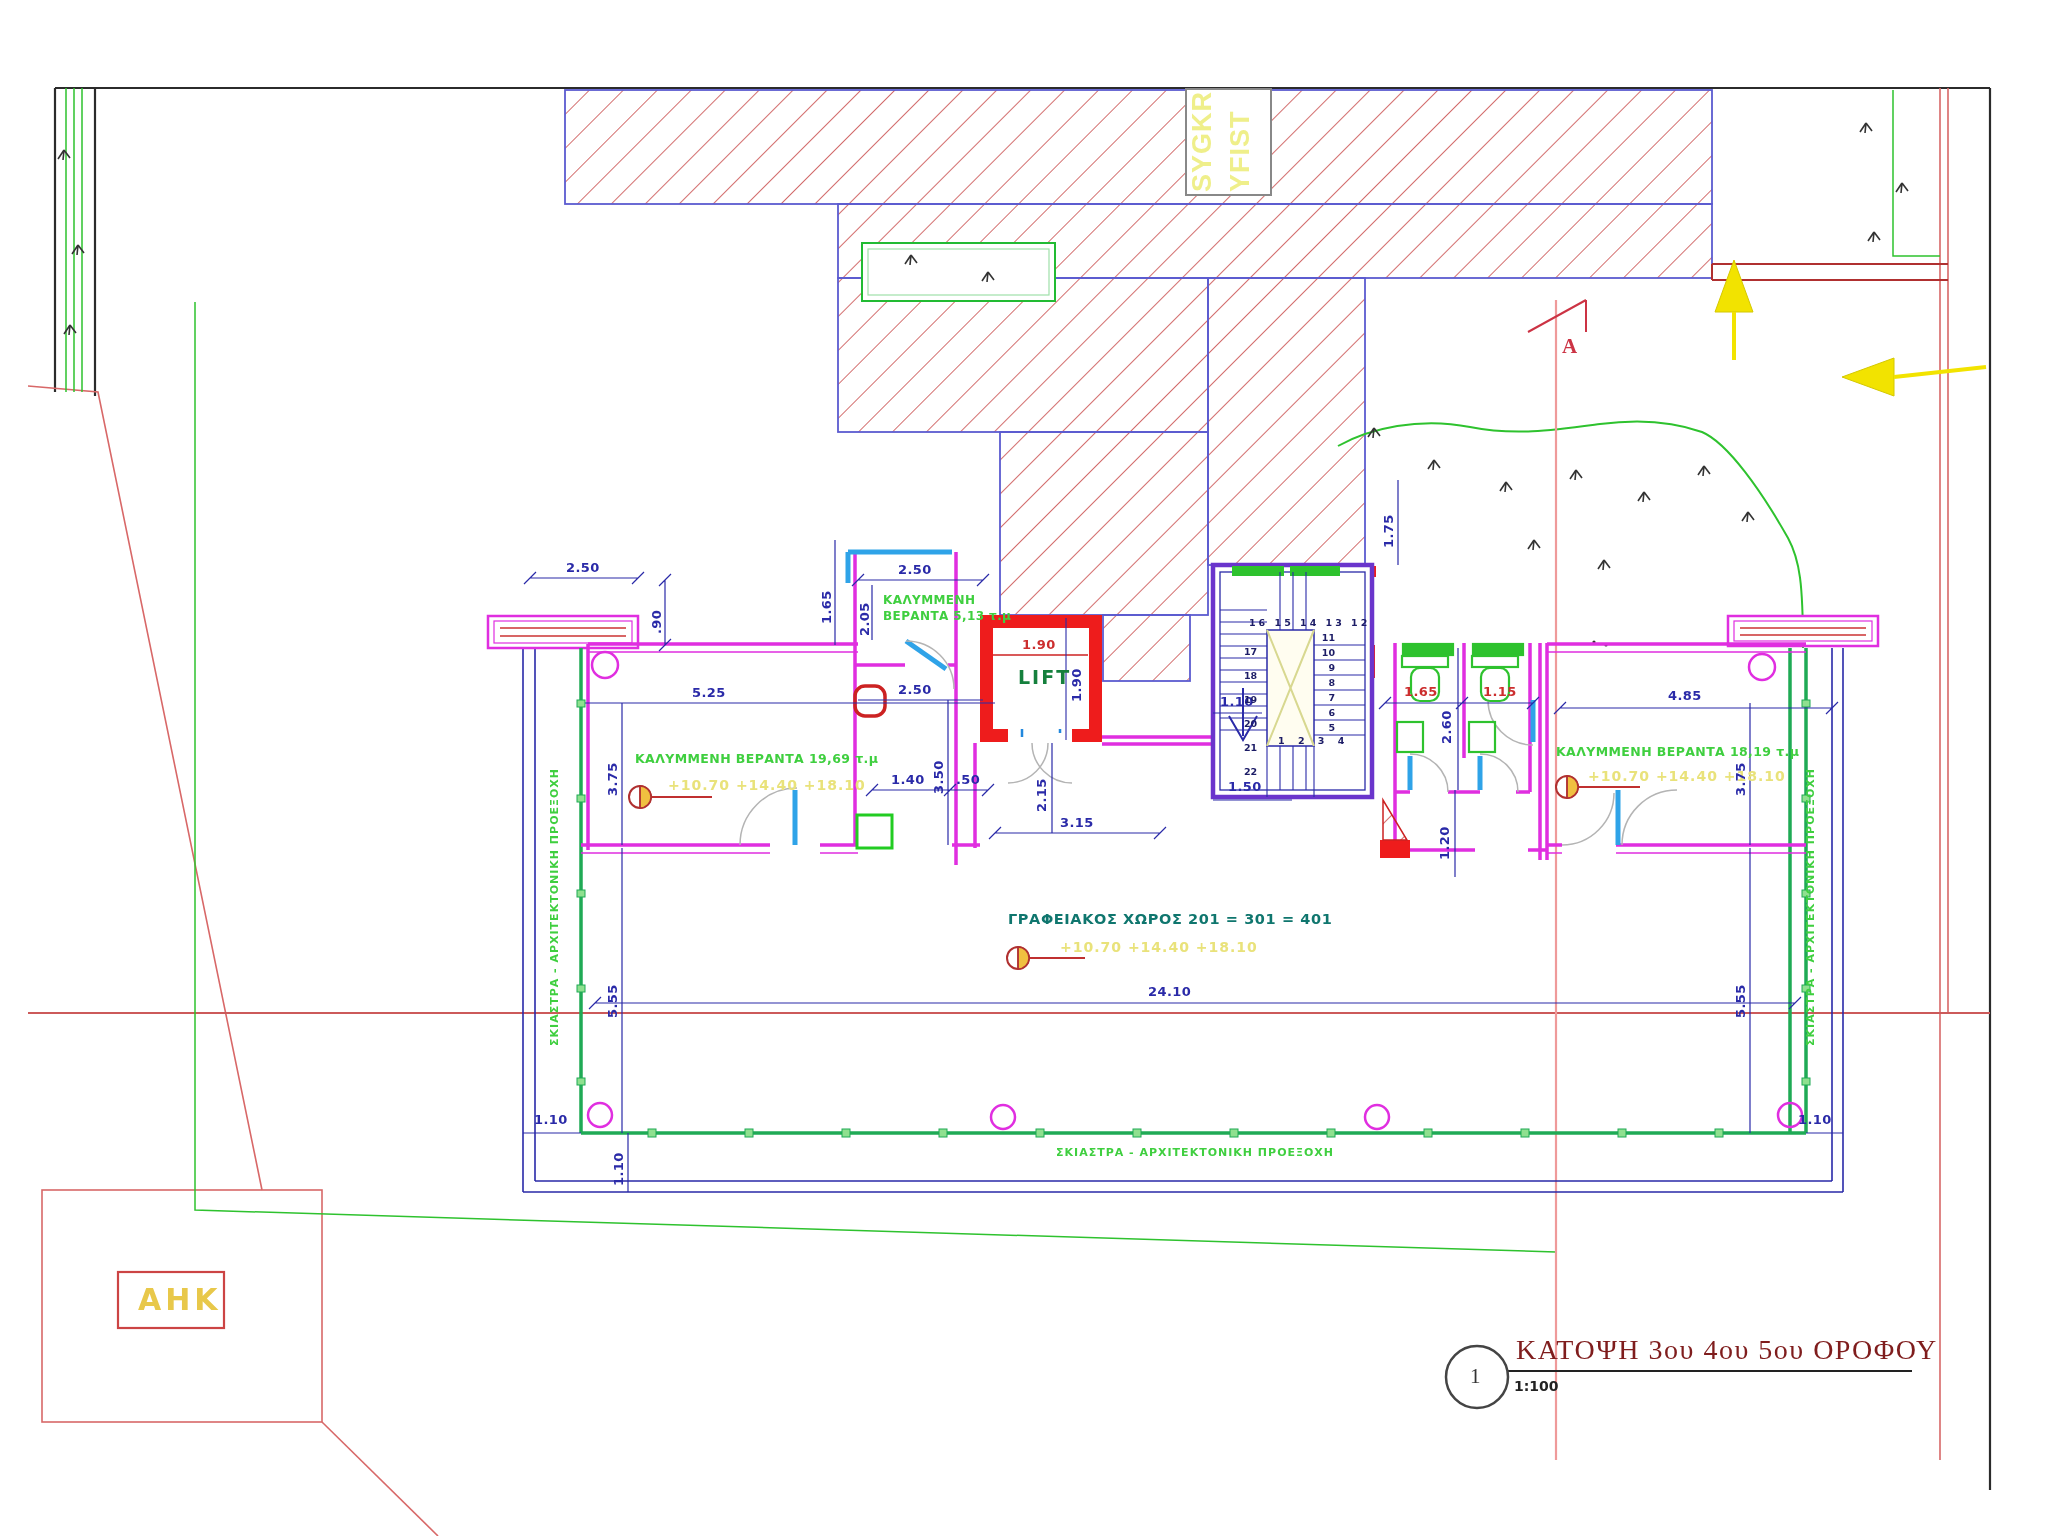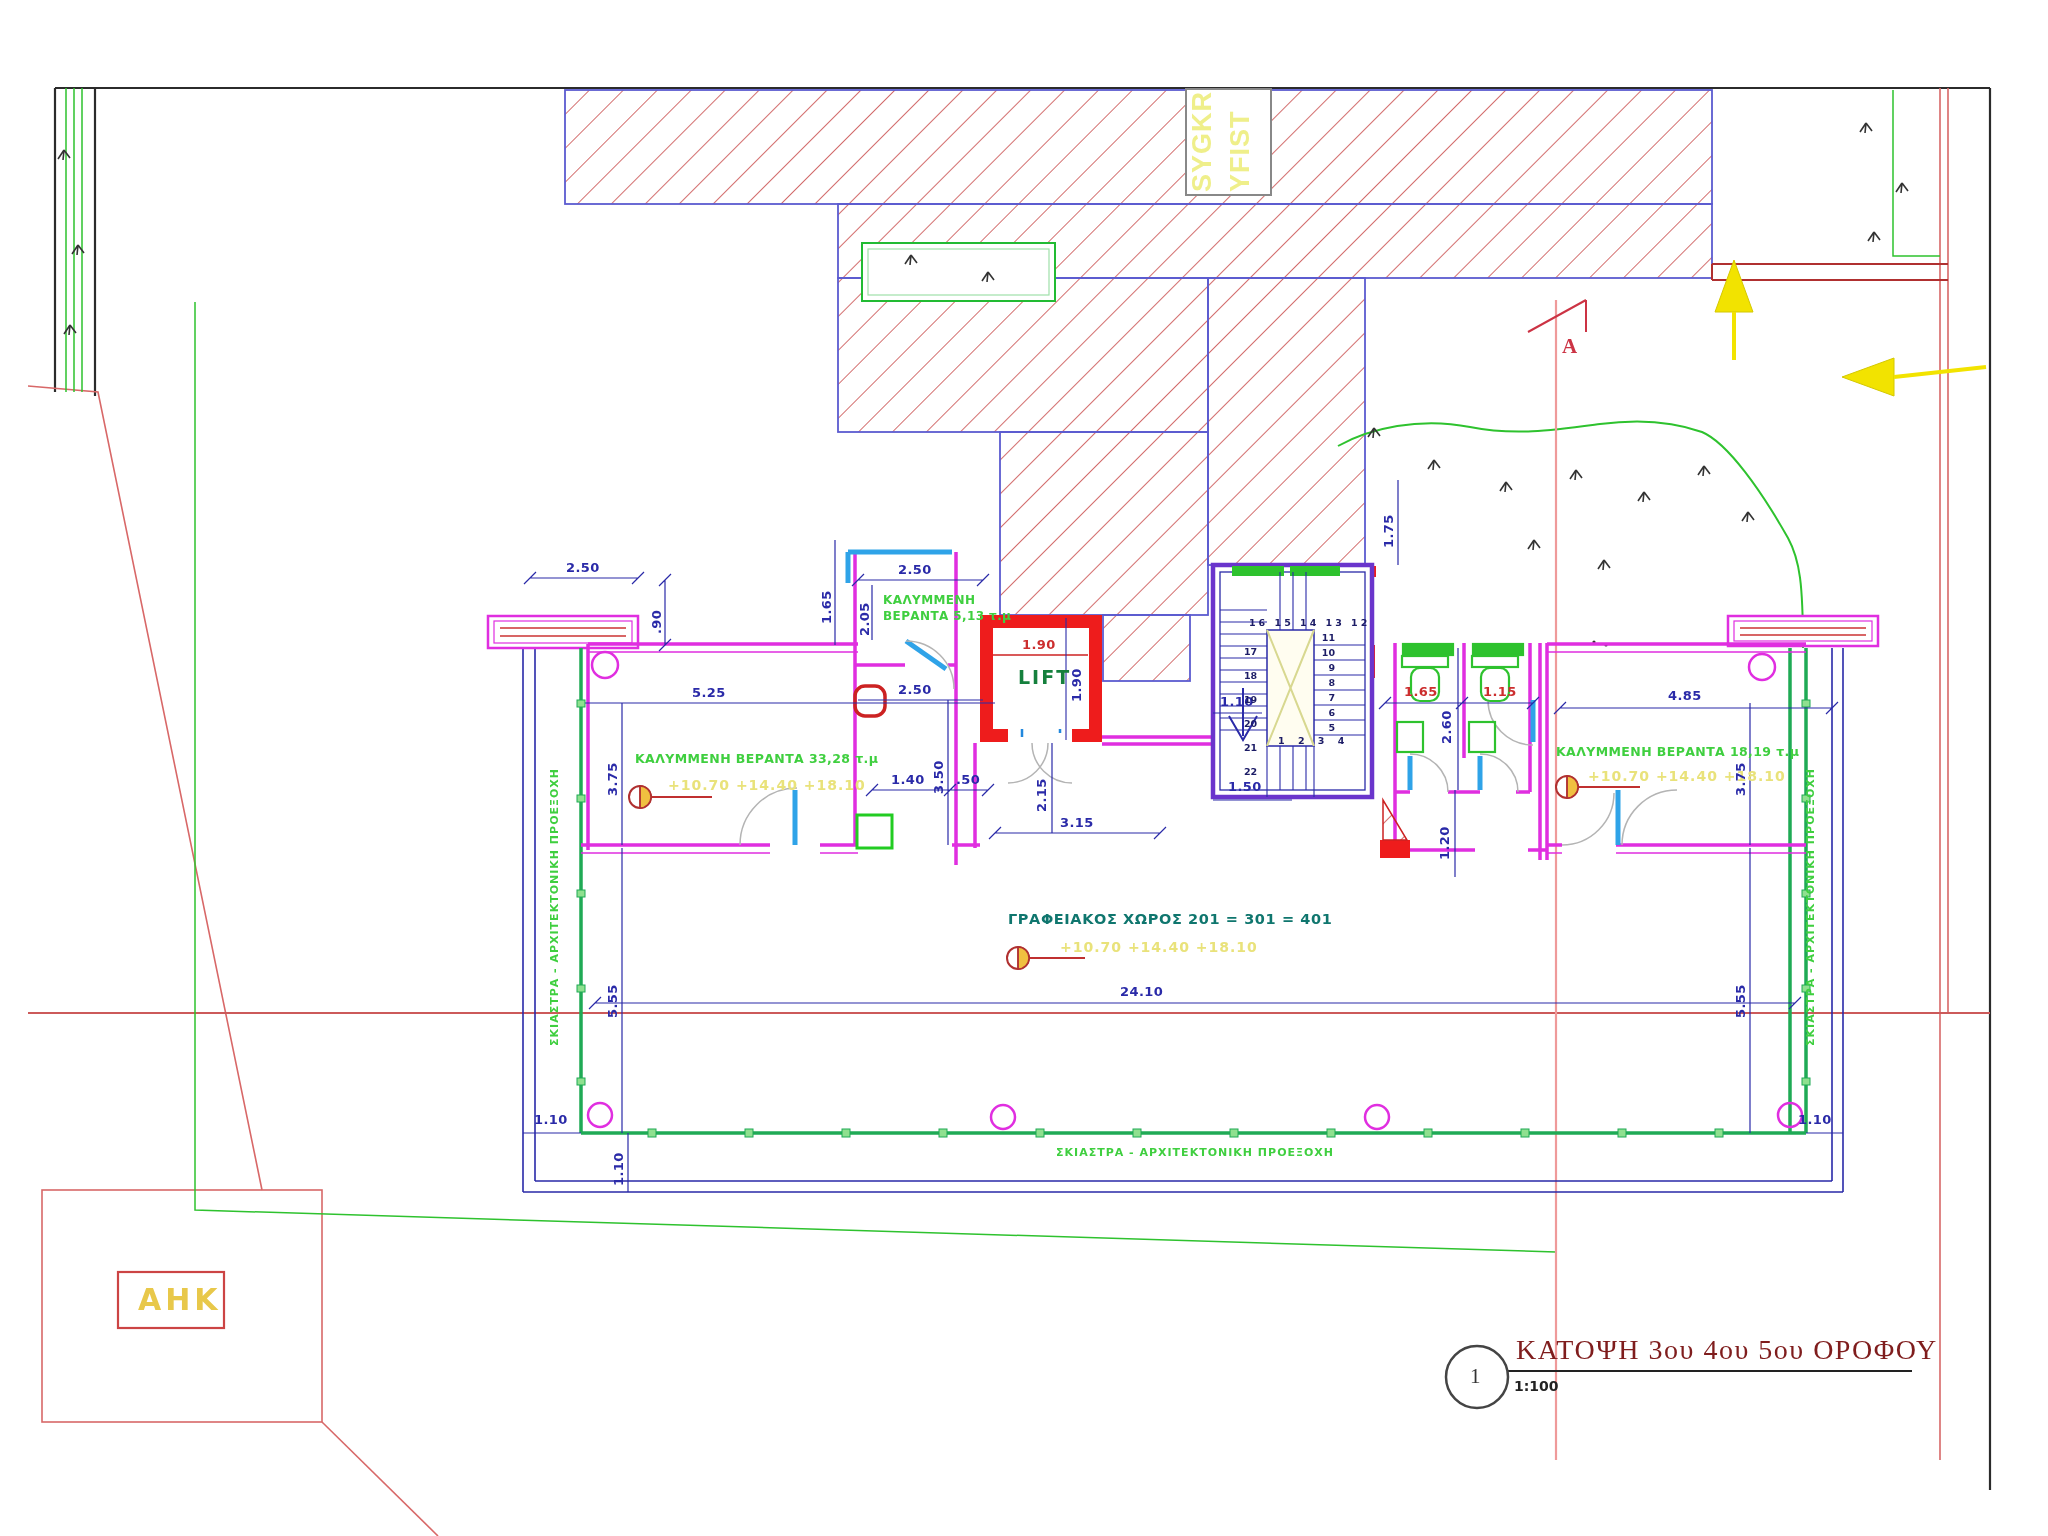--- a/index.html
+++ b/index.html
@@ -296,21 +296,21 @@
 </svg>
 
 <div class="sygkr-box">
   <span style="left:0px;top:102px">SYGKR</span>
   <span style="left:38px;top:102px">YFIST</span>
 </div>
 
 <span class="t ahk" style="left:138px;top:1282px">ΑΗΚ</span>
 <span class="t aletter" style="left:1562px;top:334px">A</span>
 
-<span class="t glabel" style="left:635px;top:751px">ΚΑΛΥΜΜΕΝΗ ΒΕΡΑΝΤΑ 33,28 τ.μ</span>
+<span class="t glabel" style="left:635px;top:751px">ΚΑΛΥΜΜΕΝΗ ΒΕΡΑΝΤΑ 19,69 τ.μ</span>
 <span class="t glabel small" style="left:883px;top:593px">ΚΑΛΥΜΜΕΝΗ</span>
 <span class="t glabel small" style="left:883px;top:609px">ΒΕΡΑΝΤΑ 5,13 τ.μ</span>
 <span class="t glabel" style="left:1556px;top:744px">ΚΑΛΥΜΜΕΝΗ ΒΕΡΑΝΤΑ 18,19 τ.μ</span>
 <span class="t office" style="left:1008px;top:911px">ΓΡΑΦΕΙΑΚΟΣ ΧΩΡΟΣ  201 = 301 = 401</span>
 <span class="t lift" style="left:1018px;top:666px">LIFT</span>
 
 <span class="t lvl" style="left:668px;top:777px">+10.70  +14.40  +18.10</span>
 <span class="t lvl" style="left:1060px;top:939px">+10.70  +14.40  +18.10</span>
 <span class="t lvl" style="left:1588px;top:768px">+10.70  +14.40  +18.10</span>
 
@@ -329,21 +329,21 @@
 <span class="t dim v" style="left:931px;top:794px">3.50</span>
 <span class="t dim" style="left:891px;top:772px">1.40</span>
 <span class="t dim" style="left:956px;top:772px">.50</span>
 <span class="t dim v" style="left:1034px;top:812px">2.15</span>
 <span class="t dim" style="left:1060px;top:815px">3.15</span>
 <span class="t dim" style="left:692px;top:685px">5.25</span>
 <span class="t dim v" style="left:605px;top:796px">3.75</span>
 <span class="t dim v" style="left:605px;top:1018px">5.55</span>
 <span class="t dim" style="left:534px;top:1112px">1.10</span>
 <span class="t dim v" style="left:611px;top:1186px">1.10</span>
-<span class="t dim" style="left:1120px;top:984px">24.10</span>
+<span class="t dim" style="left:1148px;top:984px">24.10</span>
 <span class="t dim v" style="left:1381px;top:548px">1.75</span>
 <span class="t dim" style="left:1220px;top:694px">1.10</span>
 <span class="t dim" style="left:1228px;top:779px">1.50</span>
 <span class="t dim red" style="left:1404px;top:684px">1.65</span>
 <span class="t dim red" style="left:1483px;top:684px">1.15</span>
 <span class="t dim v" style="left:1439px;top:744px">2.60</span>
 <span class="t dim v" style="left:1437px;top:860px">1.20</span>
 <span class="t dim" style="left:1668px;top:688px">4.85</span>
 <span class="t dim v" style="left:1733px;top:796px">3.75</span>
 <span class="t dim v" style="left:1733px;top:1018px">5.55</span>

